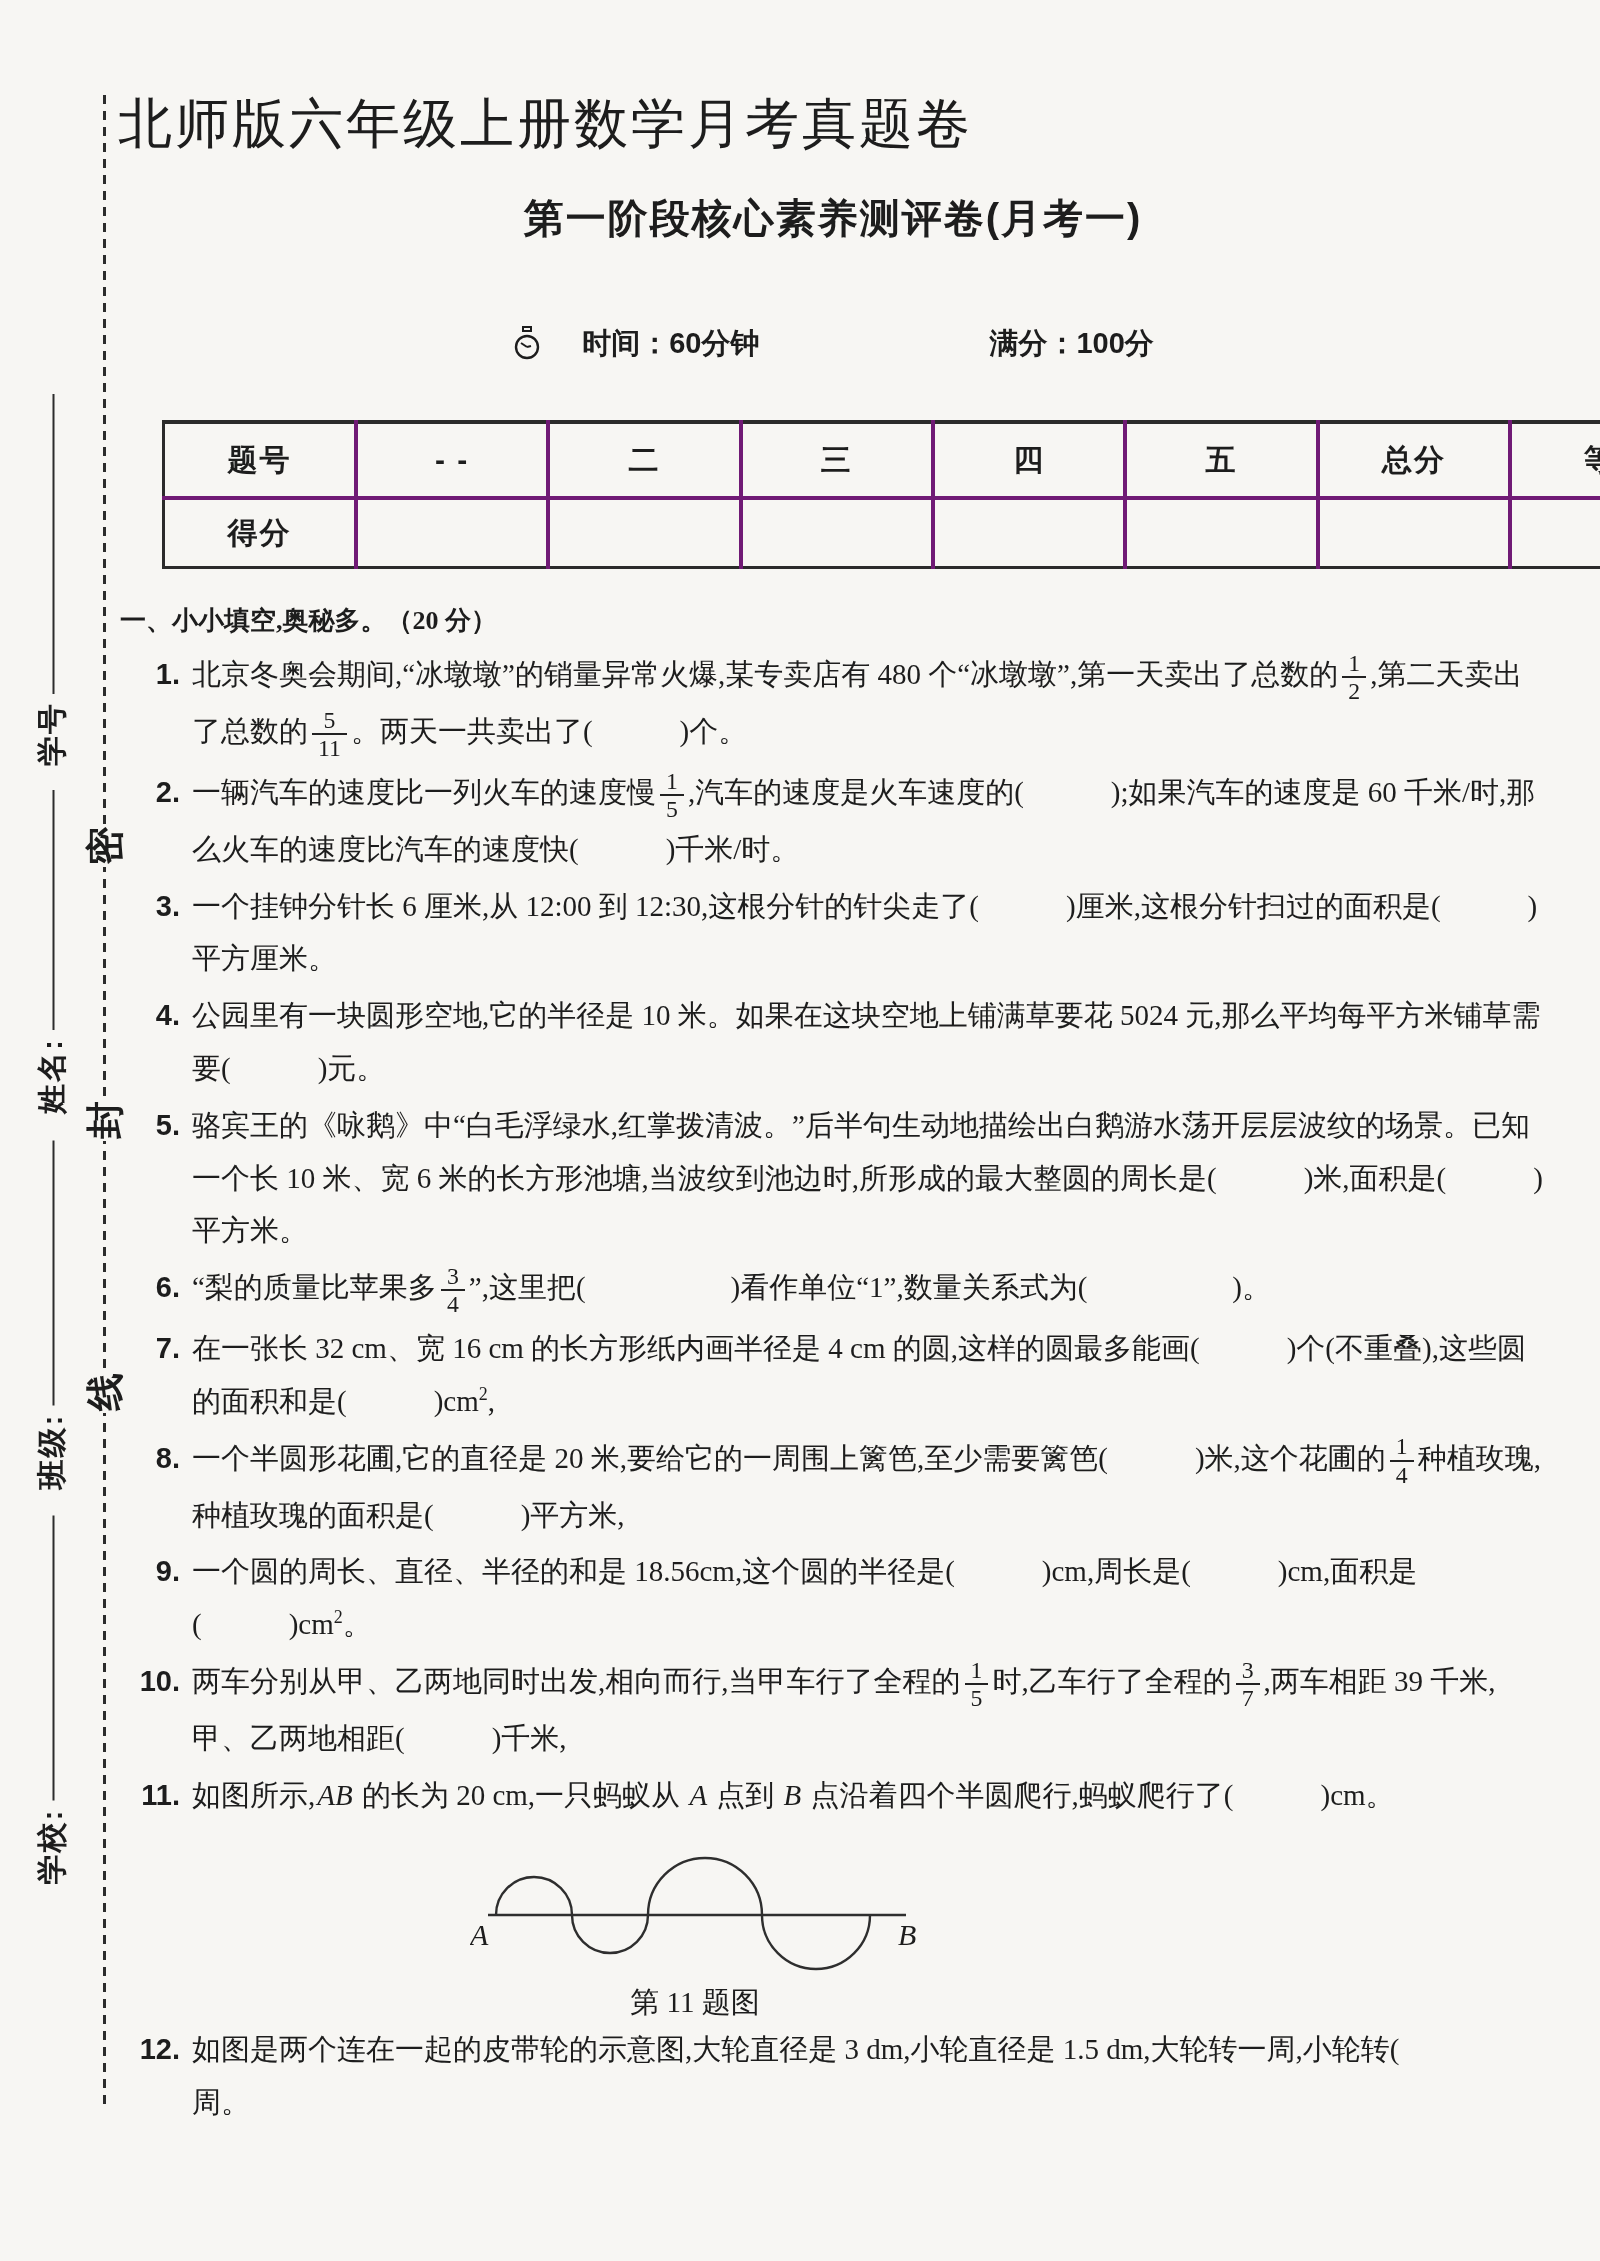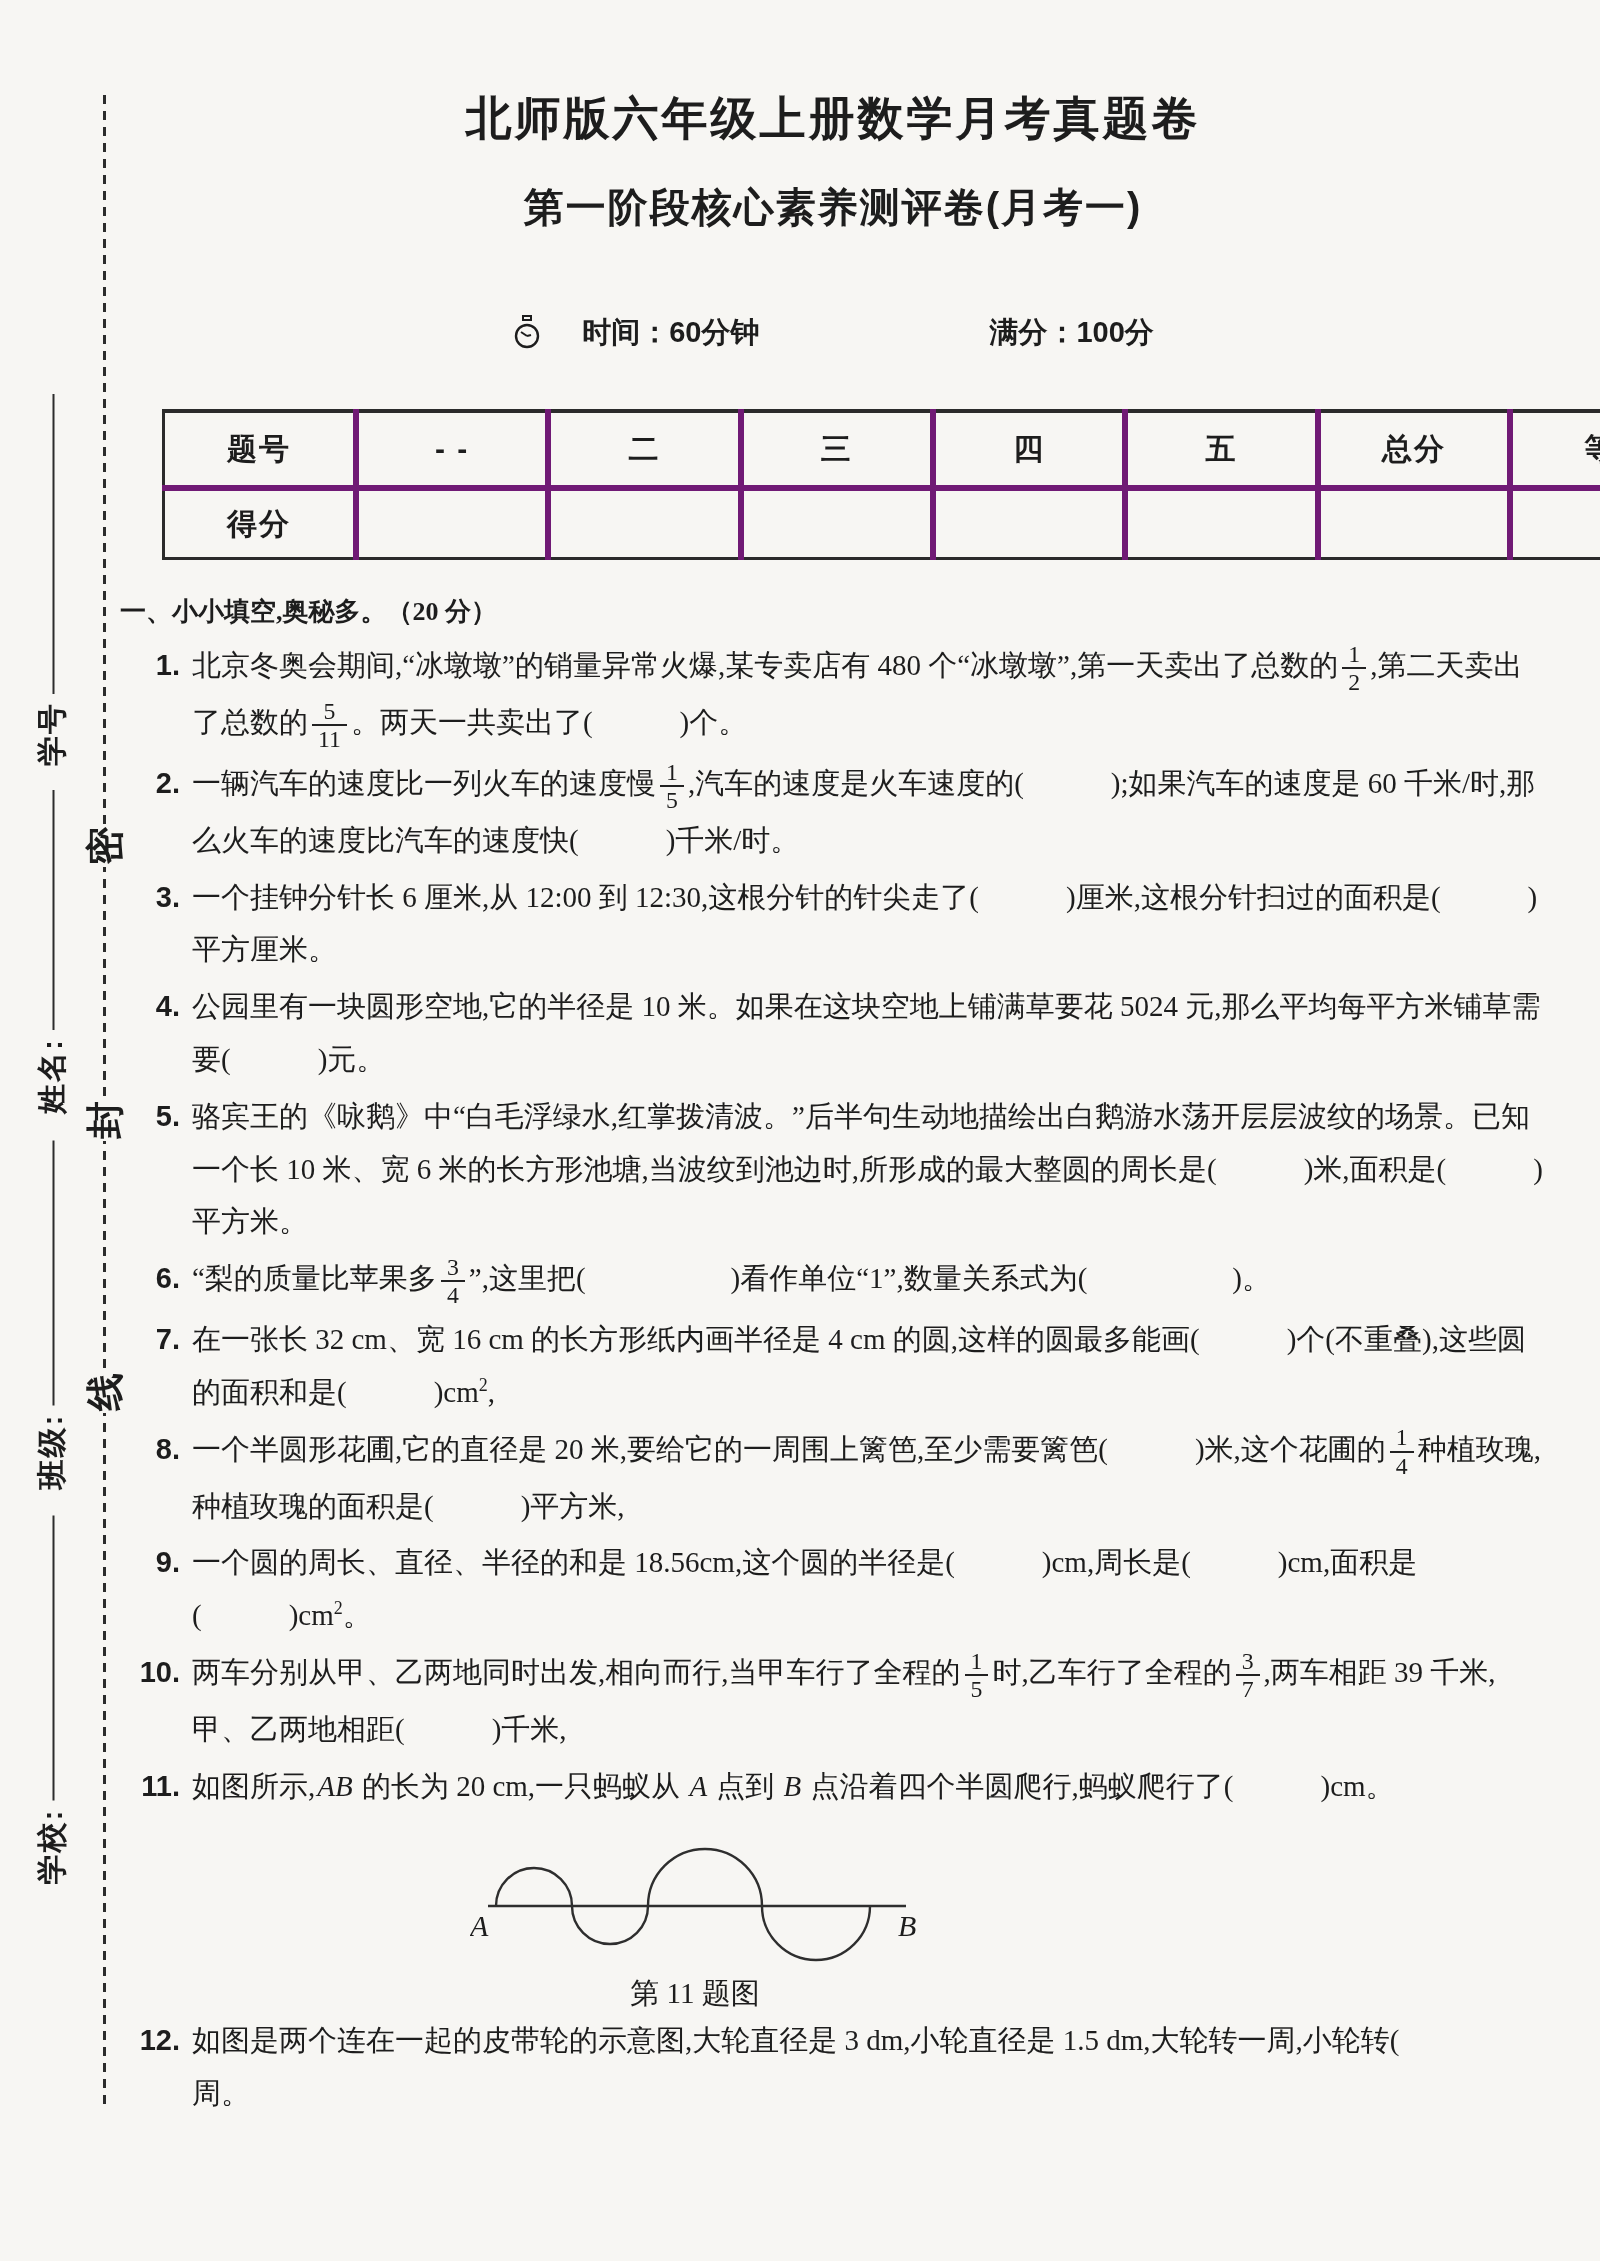--- a/index.html
+++ b/index.html
@@ -21,42 +21,42 @@
   .side-item{
     position:absolute;left:52px;transform:translate(-50%,-50%) rotate(-90deg);
     white-space:nowrap;font-size:30px;font-weight:600;letter-spacing:2px;
     font-family:"Liberation Sans","DejaVu Sans",sans-serif;
   }
   .side-item .wline{display:inline-block;height:2px;background:#2c2c2c;vertical-align:middle;margin-left:8px;}
   .si-1 .wline{width:300px}.si-2 .wline{width:240px}.si-3 .wline{width:265px}.si-4 .wline{width:285px}
   
   .main{position:absolute;left:118px;top:62px;width:1430px;}
   .title{
-    text-align:center;font-size:46px;font-weight:700;letter-spacing:3px;margin:26px 0 0 0;
+    text-align:left;font-size:54px;font-weight:400;letter-spacing:3px;margin:26px 0 0 0;
     font-family:"Liberation Sans","DejaVu Sans",sans-serif;
   }
   .subtitle{
     text-align:center;font-size:40px;font-weight:800;letter-spacing:2px;margin:30px 0 0 0;
     font-family:"Liberation Sans","DejaVu Sans",sans-serif;
   }
   .meta{
     display:flex;justify-content:center;align-items:center;gap:40px;
     margin-top:78px;font-size:29px;font-weight:700;
     font-family:"Liberation Sans","DejaVu Sans",sans-serif;
   }
   .meta .gap{display:inline-block;width:150px;}
   .clock{display:inline-flex;align-items:center;}
   
   table.score{
     border-collapse:collapse;margin:56px 0 0 44px;width:1542px;table-layout:fixed;
     font-family:"Liberation Sans","DejaVu Sans",sans-serif;
     border-radius:22px;
   }
   table.score td{
-    border:6px solid #701a75;height:70px;text-align:center;vertical-align:middle;
+    border:4px solid #701a75;height:70px;text-align:center;vertical-align:middle;
     font-size:30px;font-weight:600;letter-spacing:2px;
   }
   table.score tr:first-child td{border-top:4px solid #2b2b2b;}
   table.score tr:last-child td{border-bottom:3px solid #2b2b2b;height:64px;}
   table.score td:first-child{border-left:3px solid #2b2b2b;}
   table.score td:last-child{border-right:3px solid #2b2b2b;padding-left:20px;}
   
   .sec-head{margin:34px 0 10px 2px;font-size:26px;font-weight:700;}
   .q{position:relative;padding-left:74px;font-size:29px;line-height:1.82;margin:0 0 4px 0;}
   .qnum{position:absolute;left:0;top:0;width:62px;text-align:right;font-weight:700;

